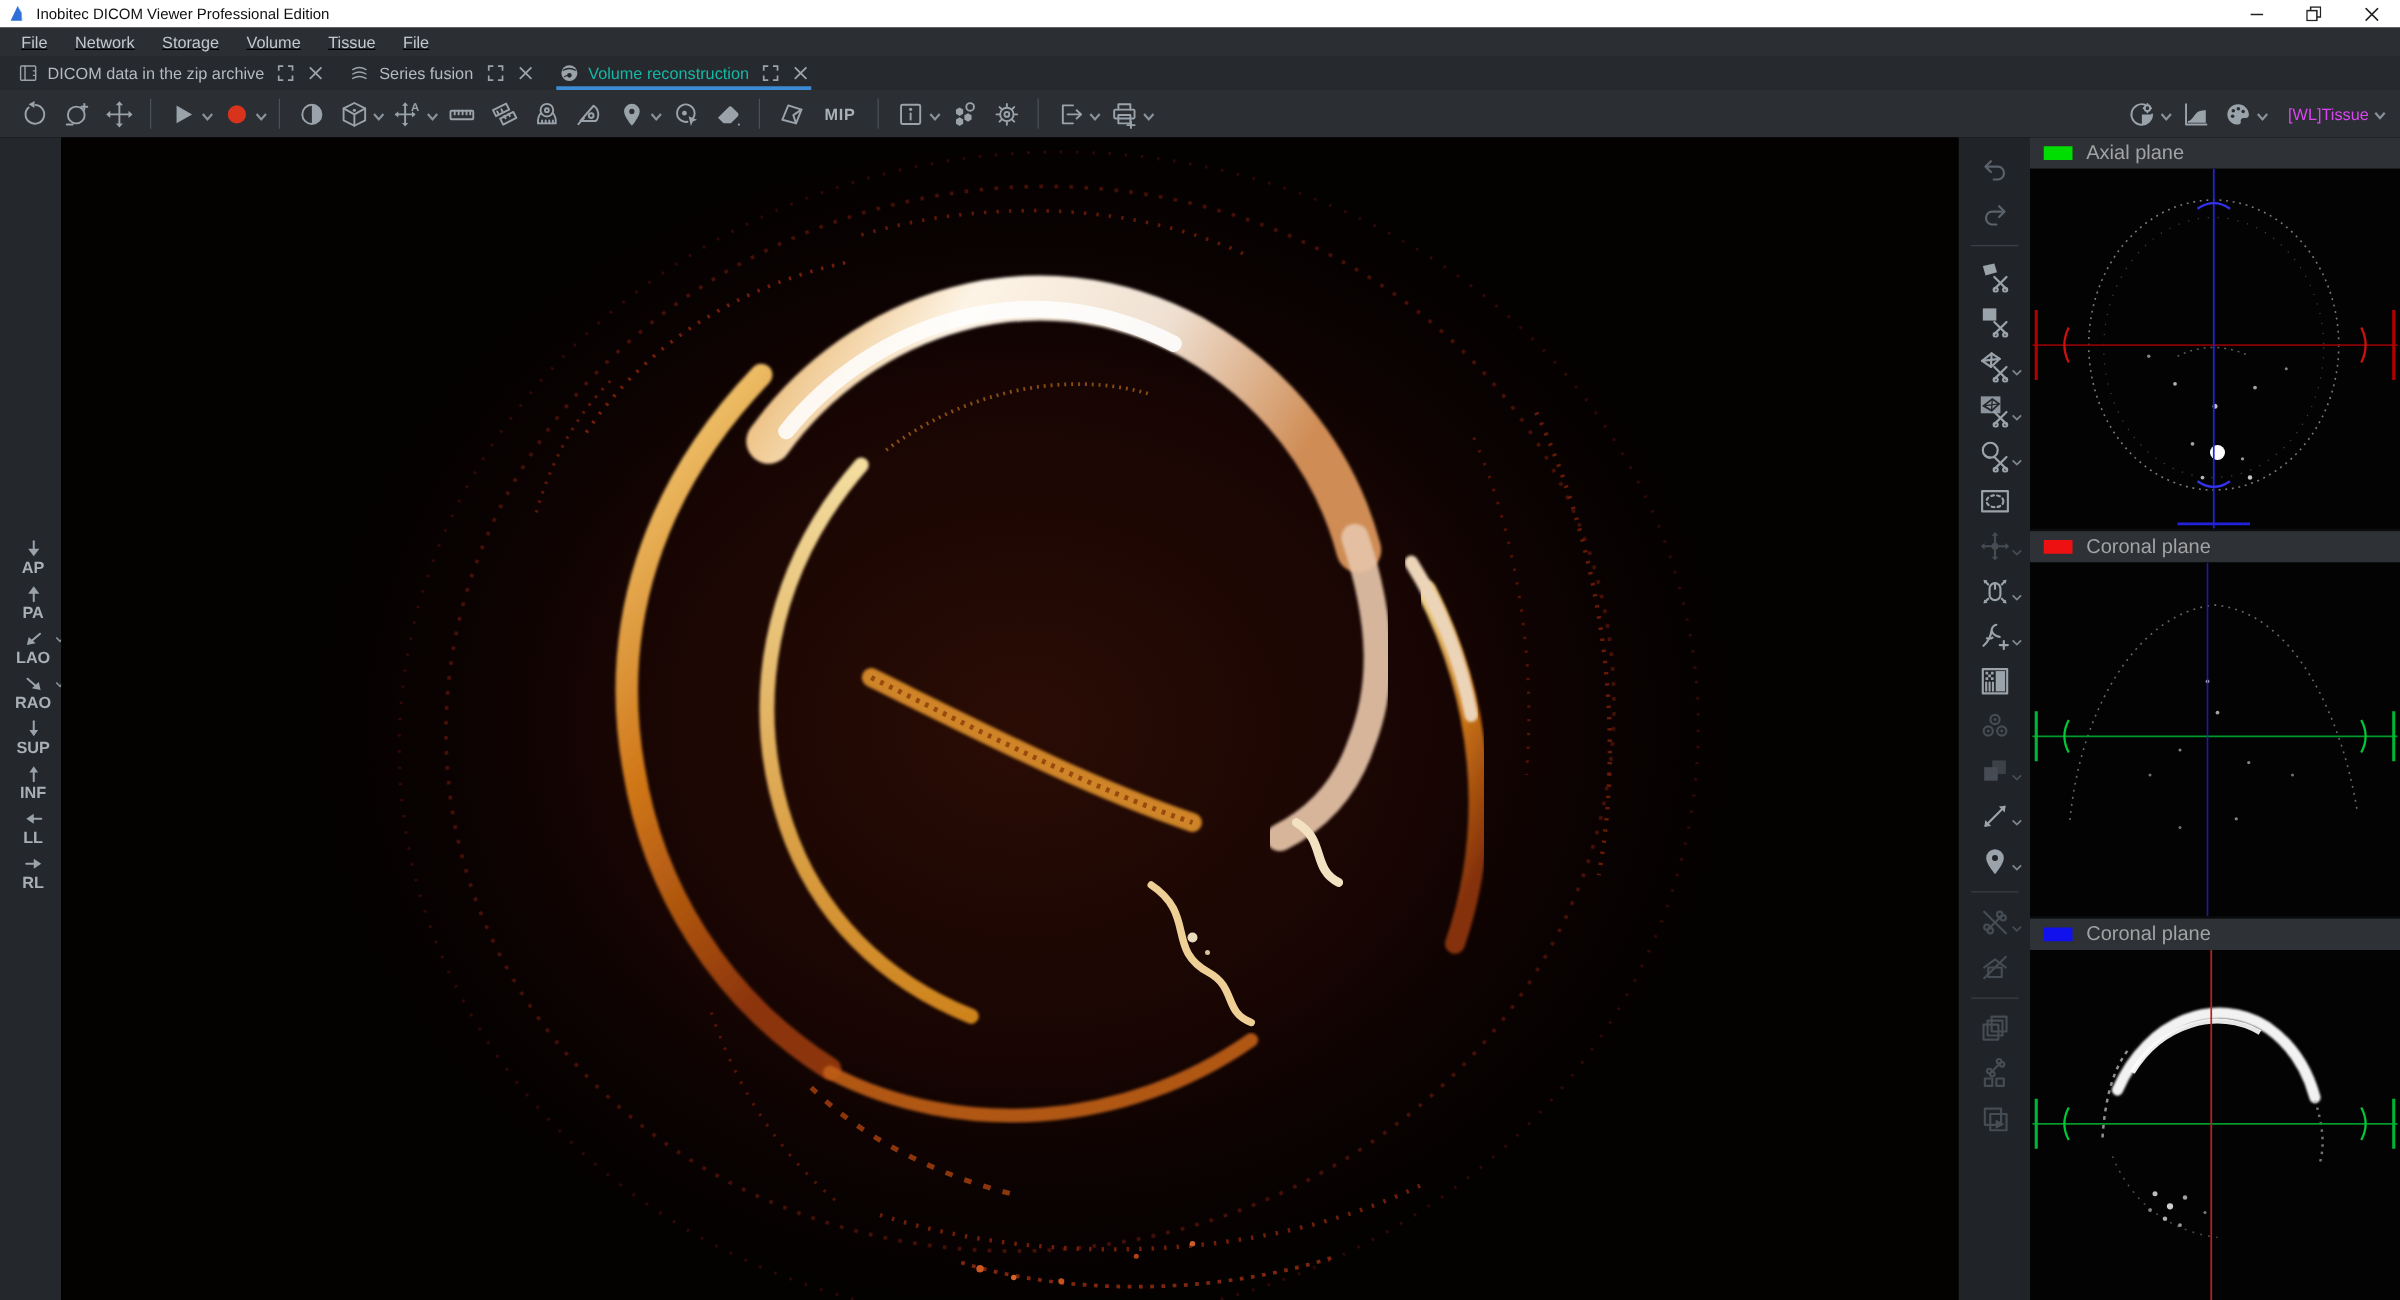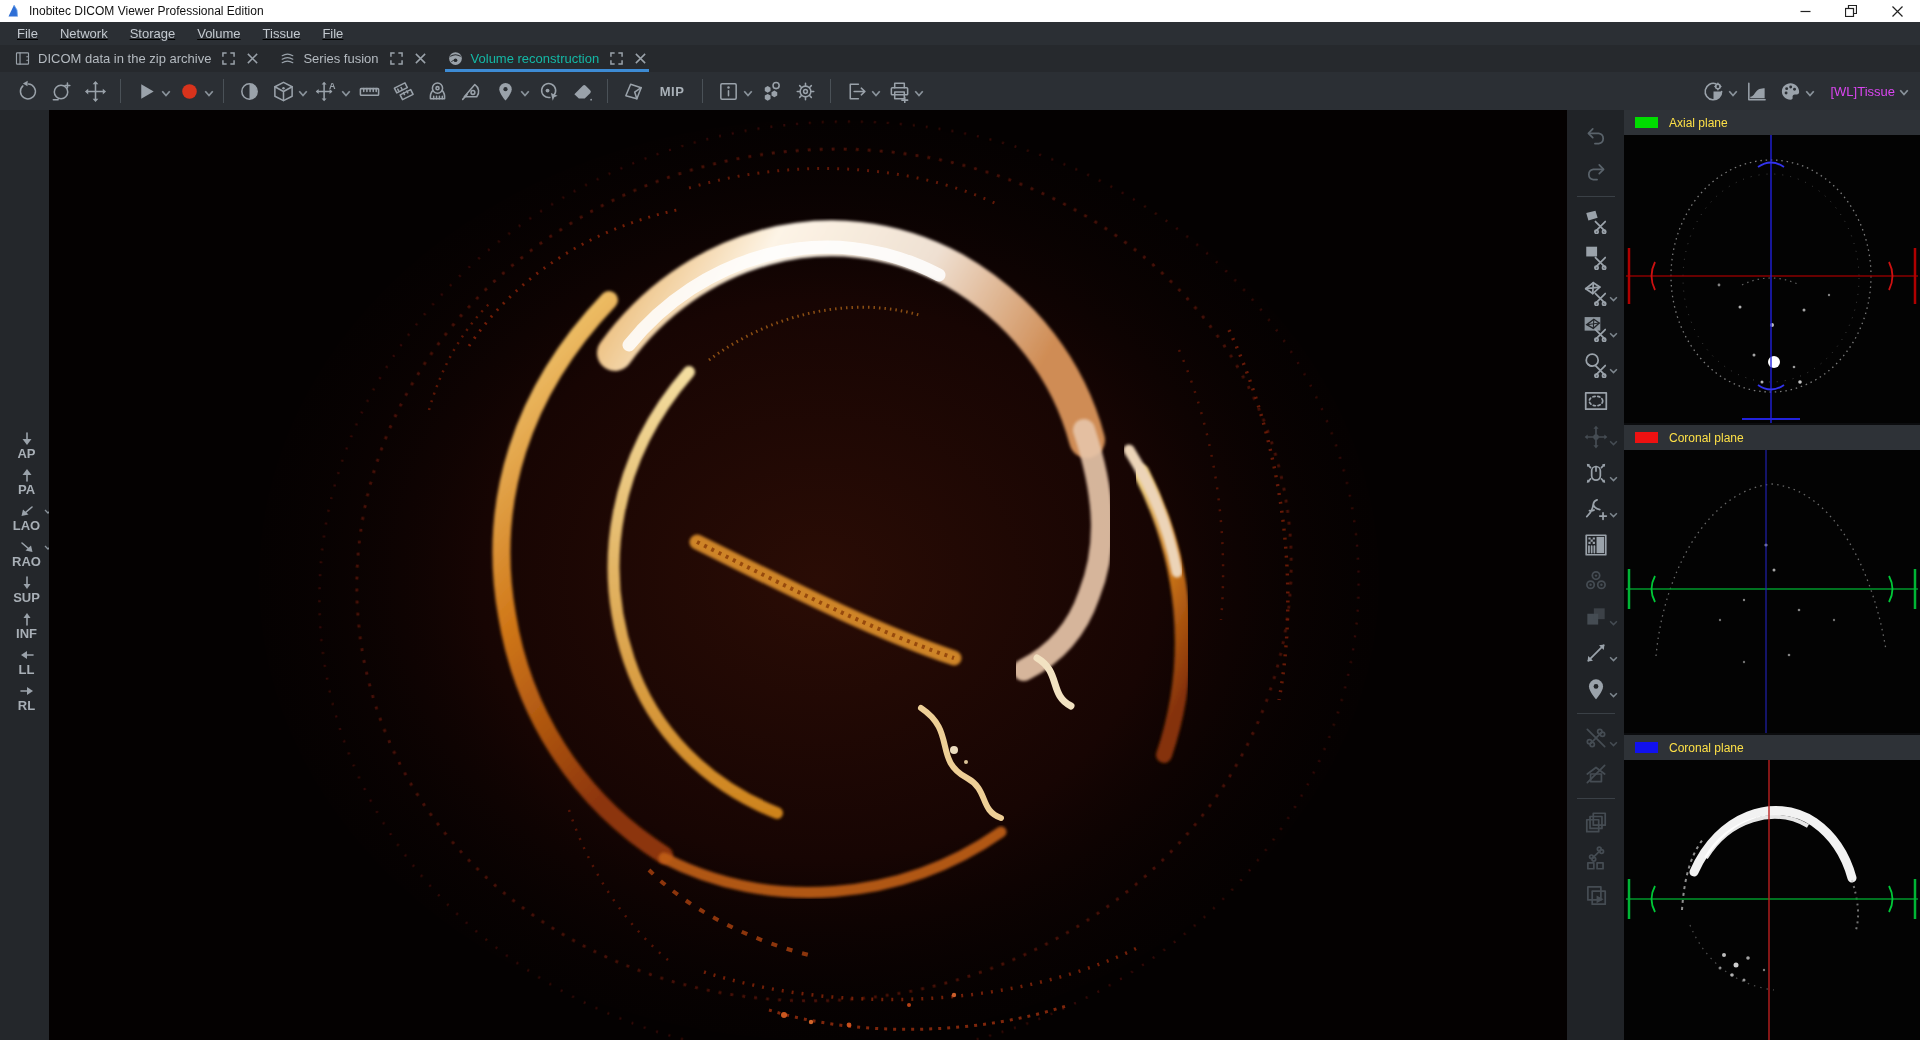--- a/index.html
+++ b/index.html
@@ -76,21 +76,21 @@
   .st-chev { position:absolute; right:-1px; bottom:12px; width:9px; height:9px; }
   .st-chev svg { stroke:#7d868e; stroke-width:1.3; fill:none; width:9px; height:9px; }
   .dis .st-chev svg { stroke:#454c53; }
 
   
   .planes { position:absolute; left:1624px; top:0; width:296px; height:100%; background:#131417;
             display:flex; flex-direction:column; }
   .plane-header { height:25px; background:#2e3237; display:flex; align-items:center;
                   gap:11px; padding:0 11px; flex:0 0 auto; }
   .plane-swatch { width:23px; height:11px; }
-  .plane-label { color:#fde047; font-size:12px; }
+  .plane-label { color:#a3a3a3; font-size:16px; }
   .plane-view { background:#030303; position:relative; overflow:hidden; flex:0 0 auto; }
   .plane-gap { height:2px; background:#0b0c0e; flex:0 0 auto; }
   .plane-view svg { display:block; }
 </style>
 </head>
 <body>
 
 <div class="app">
 
   <div class="titlebar">

